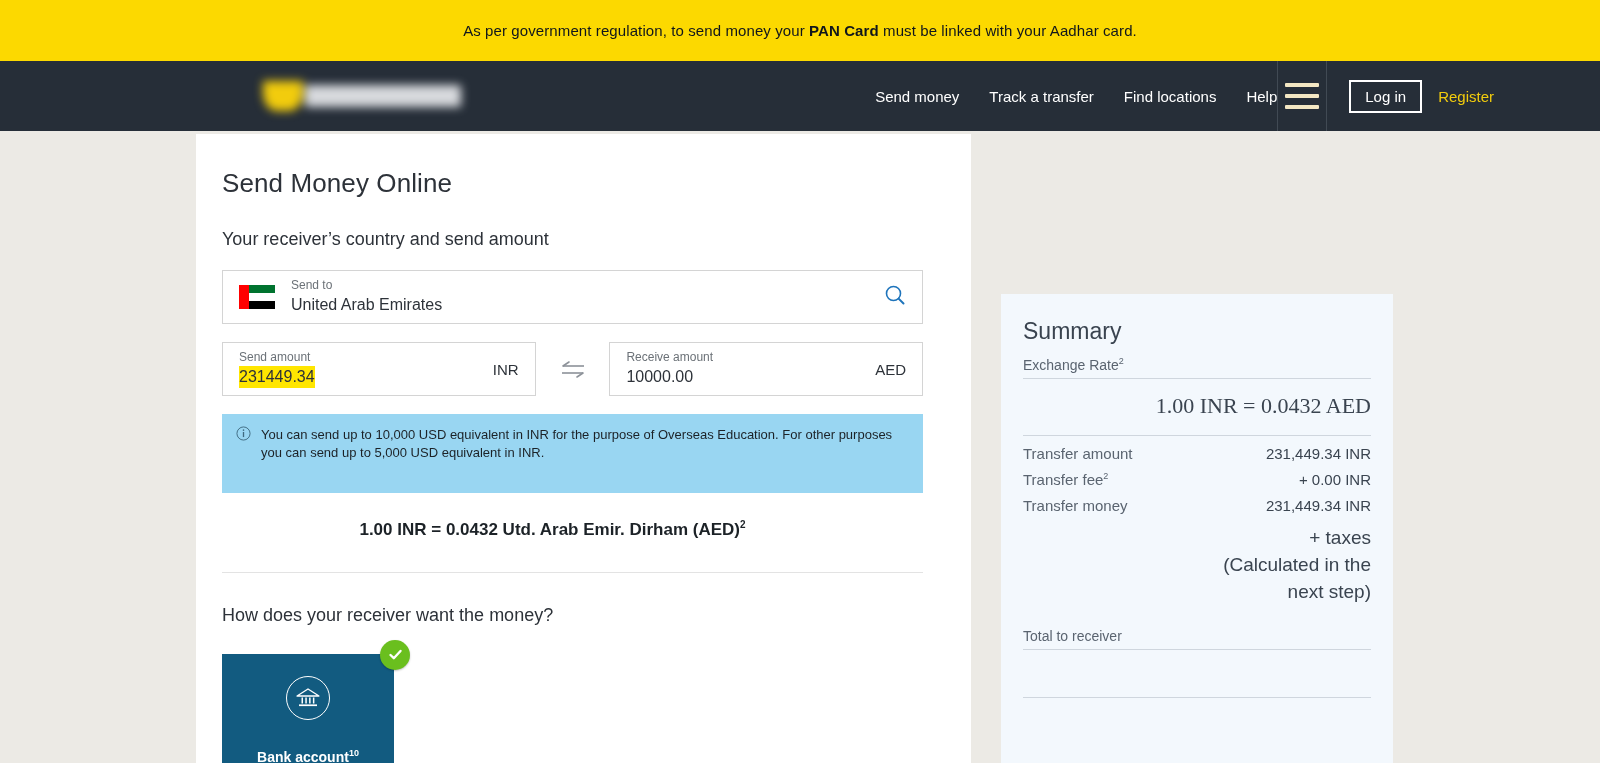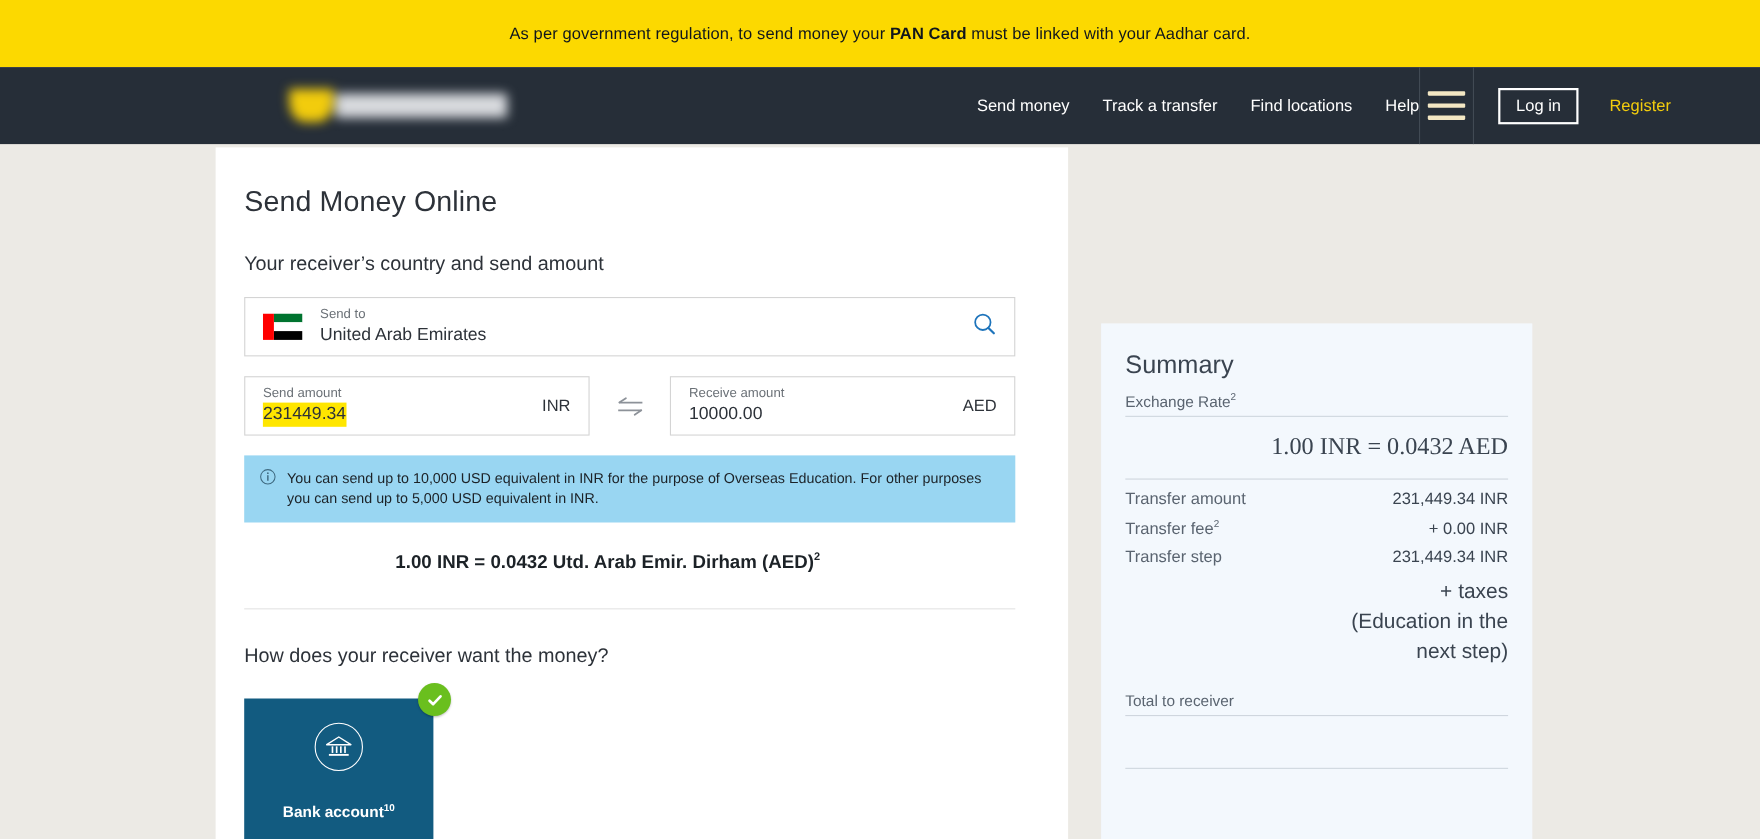--- a/index.html
+++ b/index.html
@@ -73,22 +73,22 @@
     width:48px;height:70px;
     display:flex;flex-direction:column;
     align-items:center;justify-content:center;
     gap:7px;
     cursor:pointer;
   }
   #hamburger span{
     display:block;width:34px;height:4px;background:#f3e7c3;border-radius:1px;
   }
   #auth-area{
-    display:flex;align-items:center;gap:28px;
-    padding-left:22px;padding-right:81px;
+    display:flex;align-items:center;gap:16px;
+    padding-left:22px;padding-right:106px;
   }
   #login-btn{
     border:2px solid #ffffff;
     color:#ffffff;
     background:transparent;
     font-size:15px;
     padding:6px 14px;
     font-family:inherit;
     cursor:pointer;
   }
@@ -183,21 +183,21 @@
   #swap-btn{
     width:76px;
     display:flex;align-items:center;justify-content:center;
     cursor:pointer;
   }
 
   
   #info-banner{
     margin-top:18px;
     background:#99d6f2;
-    padding:12px 14px 13px 14px;
+    padding:12px 14px 31px 14px;
     display:flex;
     gap:10px;
     align-items:flex-start;
   }
   #info-banner .msg{
     font-size:13px;color:#1c2227;line-height:18px;max-width:670px;
   }
 
   
   #rate-line{
@@ -434,26 +434,26 @@
       <div class="lbl">Transfer amount</div>
       <div class="val">231,449.34 INR</div>
     </div>
 
     <div class="sum-line">
       <div class="lbl"><span>Transfer fee</span><sup>2</sup></div>
       <div class="val">+ 0.00 INR</div>
     </div>
 
     <div class="sum-line">
-      <div class="lbl">Transfer step</div>
+      <div class="lbl">Transfer money</div>
       <div class="val">231,449.34 INR</div>
     </div>
 
     <div class="sum-right">+ taxes</div>
-    <div class="sum-right small" style="margin-top:0">(Education in the</div>
+    <div class="sum-right small" style="margin-top:0">(Calculated in the</div>
     <div class="sum-right small" style="margin-top:0">next step)</div>
 
     <div class="sum-label-row" style="margin-top:23px">Total to receiver</div>
     <div class="sum-rule"></div>
 
     <div style="height:42px"></div>
     <div class="sum-rule"></div>
 
   </div>
 

